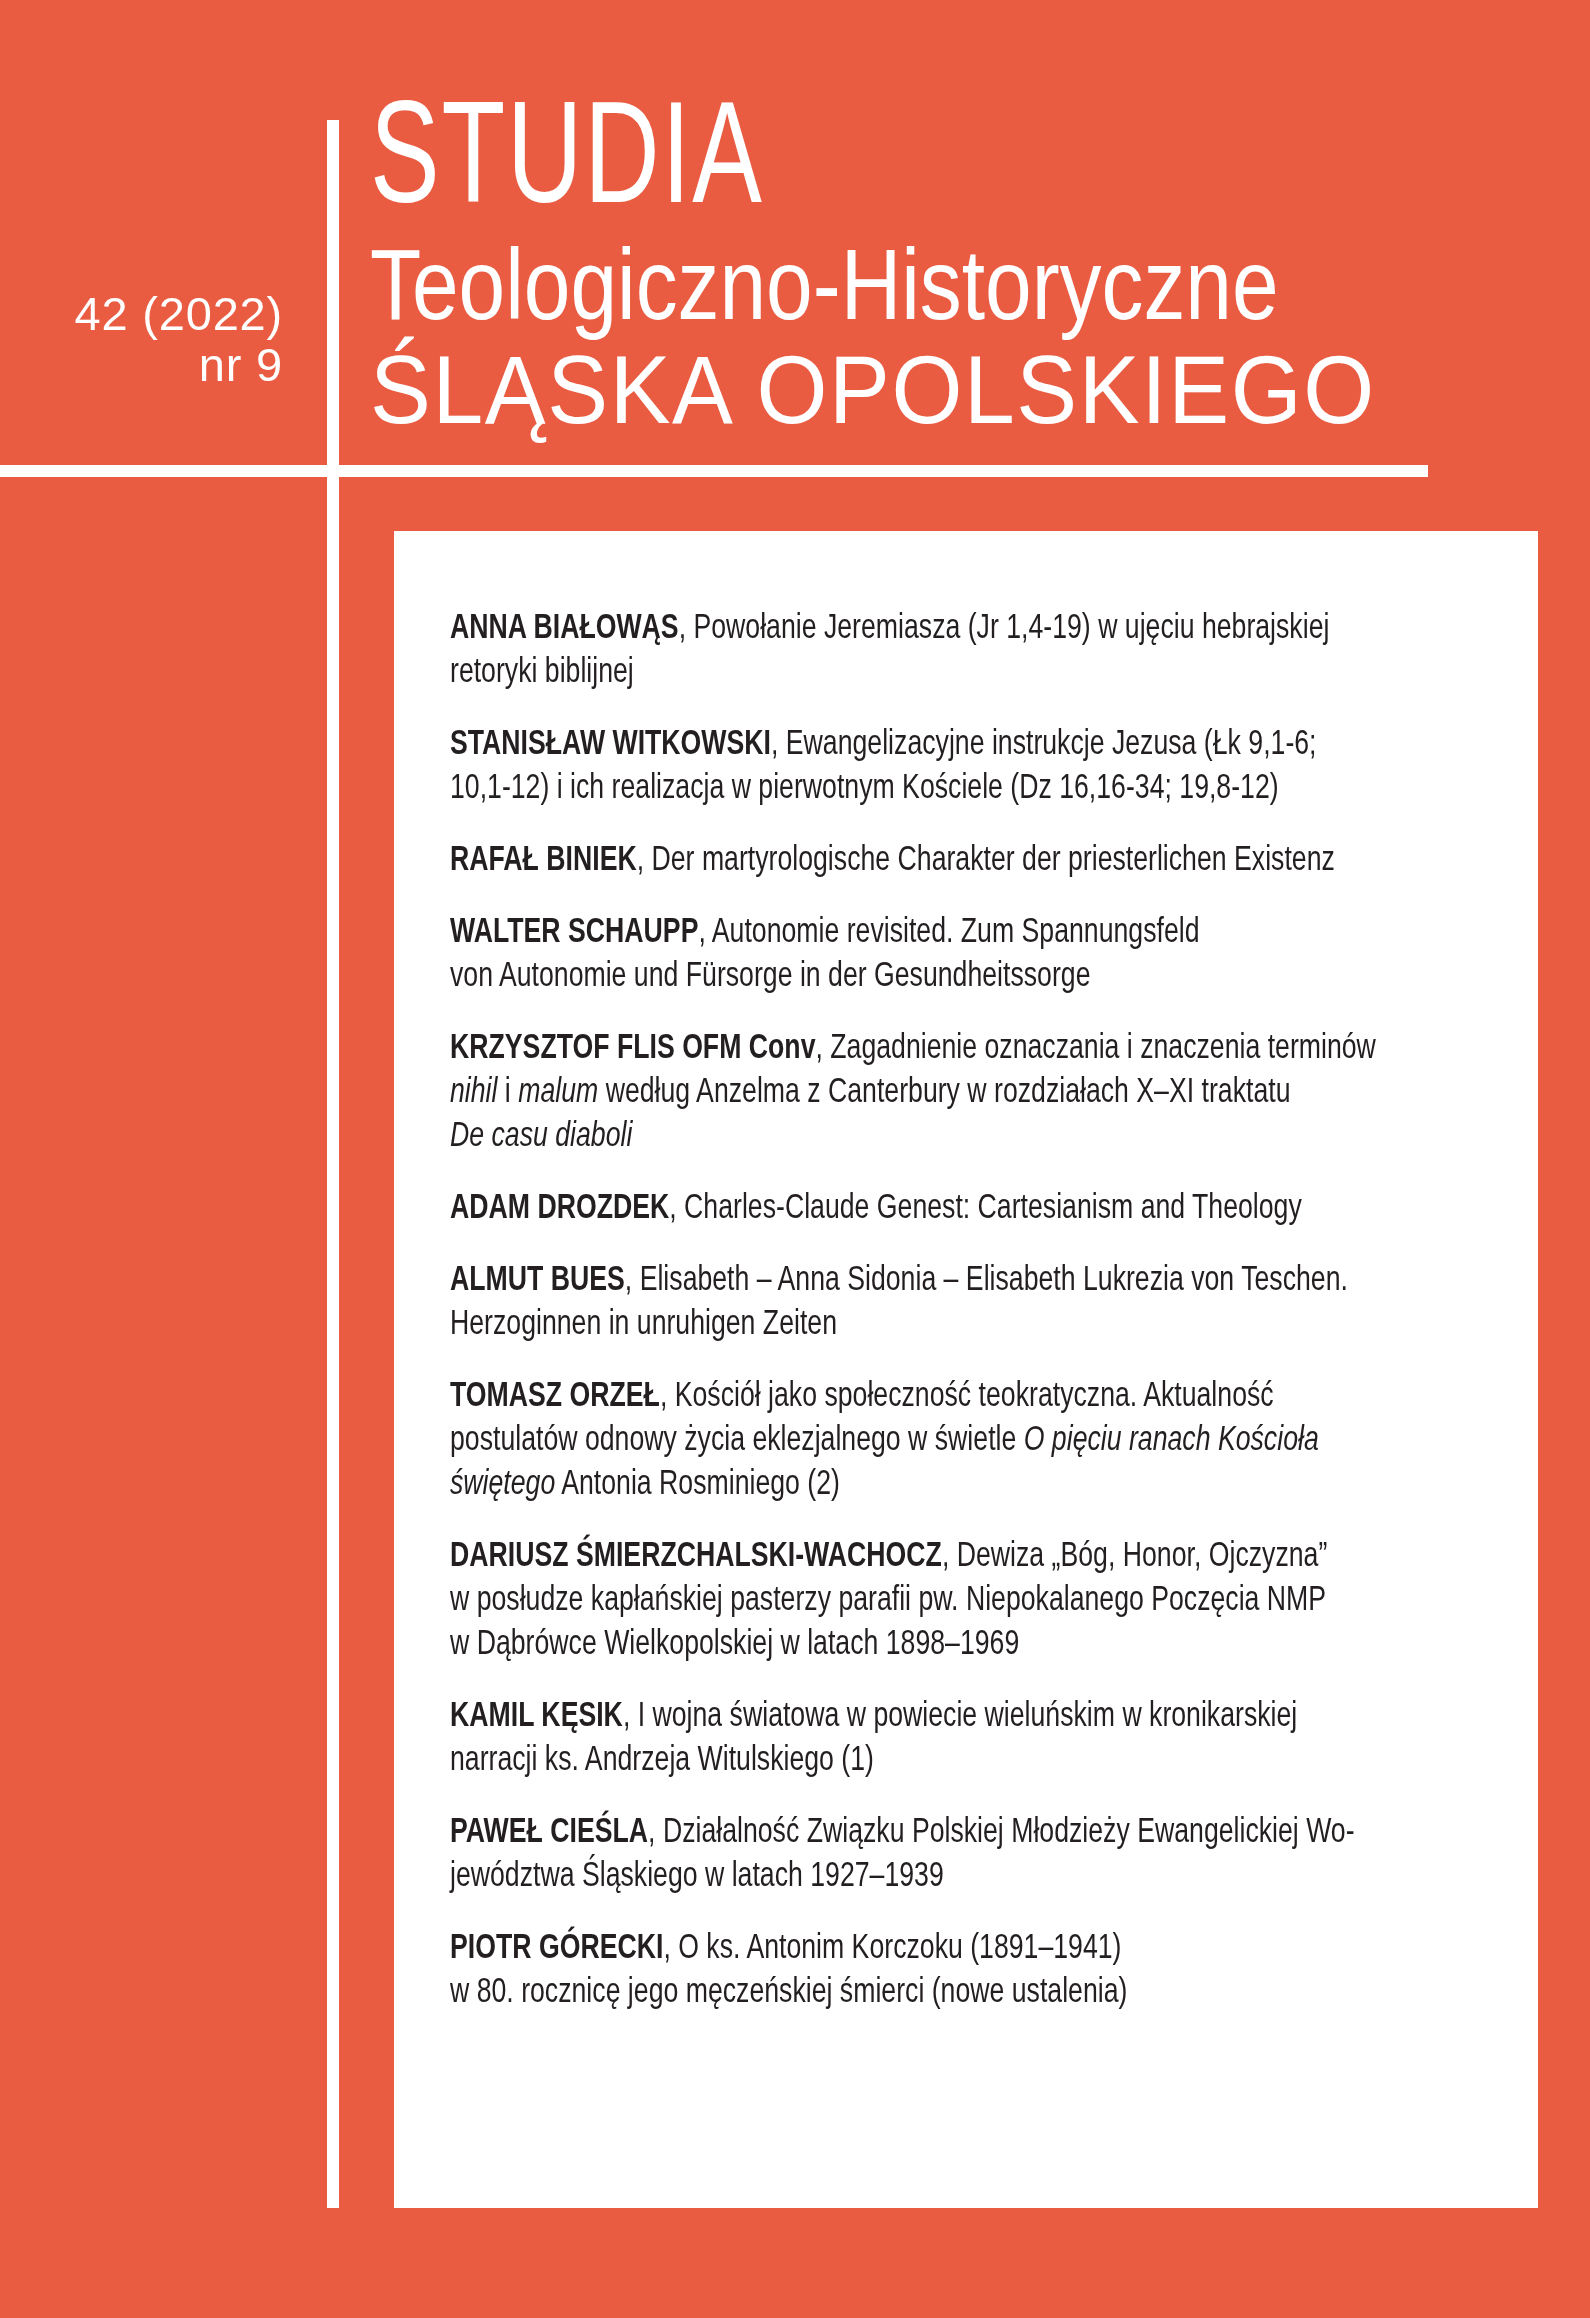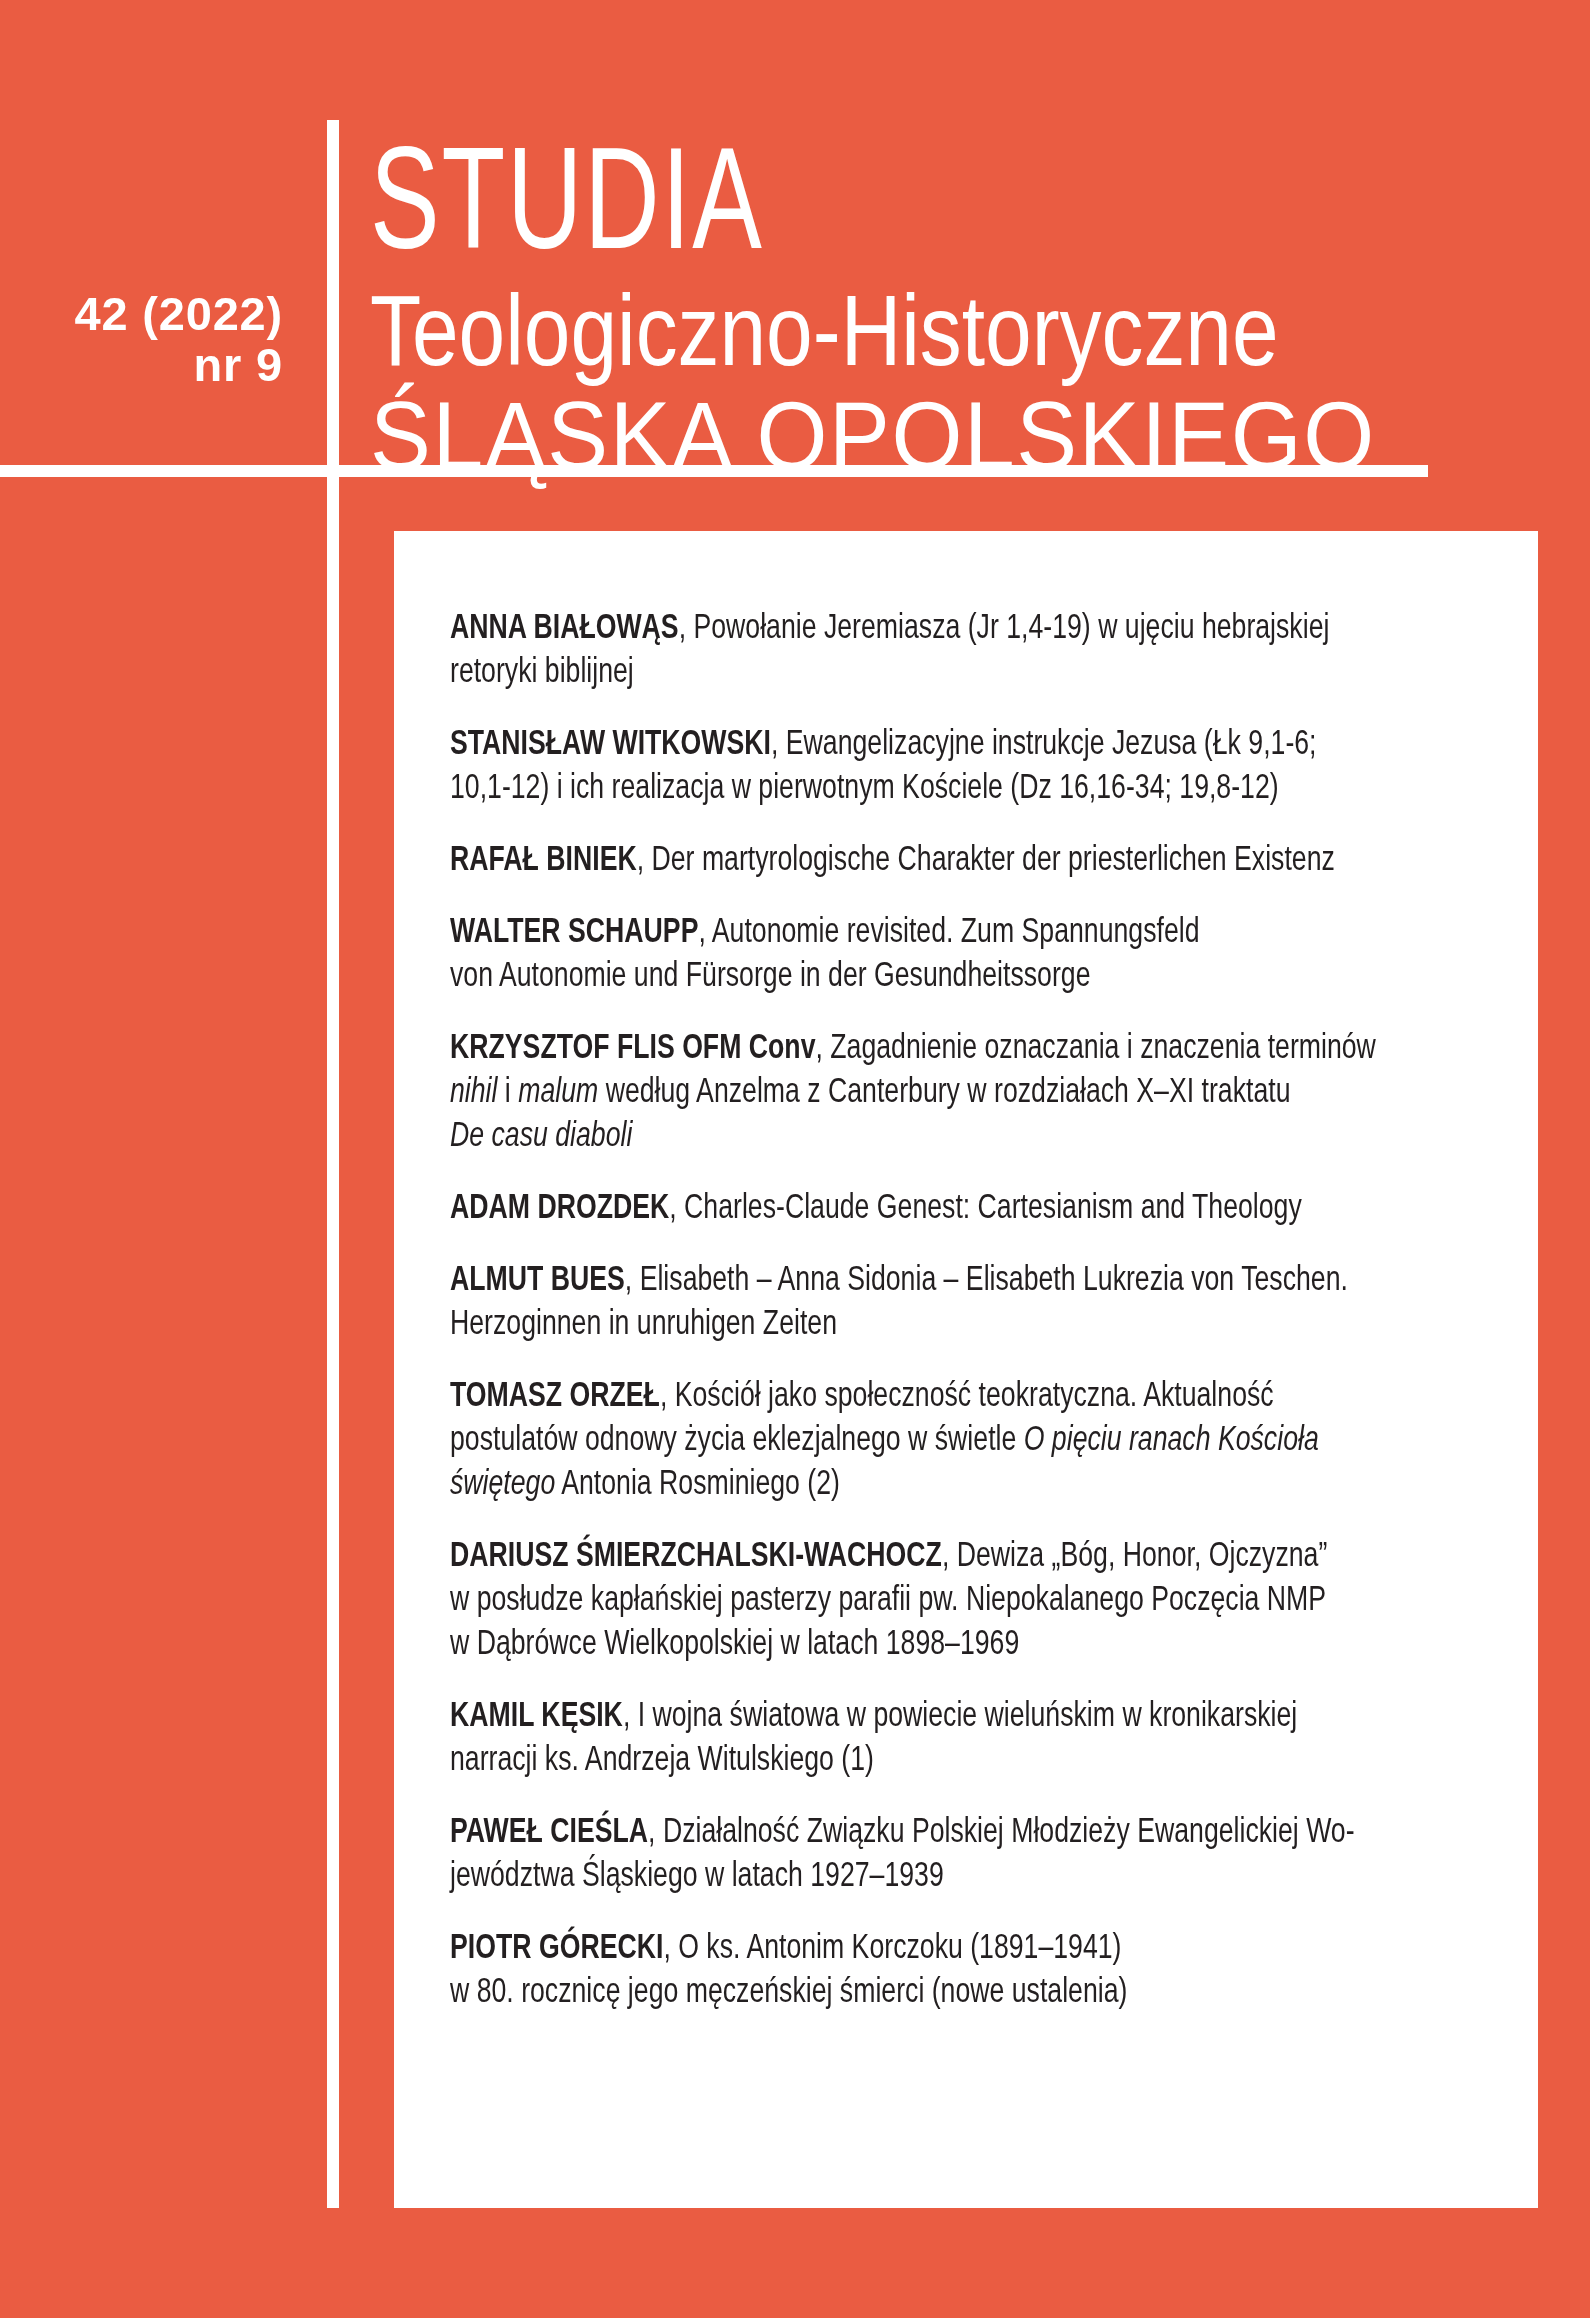--- a/index.html
+++ b/index.html
@@ -18,28 +18,28 @@
   }
   .divider-h {
     position: absolute; left: 0; top: 465px;
     width: 1428px; height: 12.4px; background: #fff;
   }
 
   
   .issue {
     position: absolute; left: 35px; top: 288px; width: 248px;
     text-align: right; color: #fff;
-    font-weight: 700; font-size: 47px; line-height: 51px;
+    font-weight: 400; font-size: 47px; line-height: 51px;
     letter-spacing: 0.8px;
   }
 
   
   .masthead {
     position: absolute; left: 370px; top: 79px;
-    color: #fff; font-weight: 200; margin-top: 46px;
+    color: #fff; font-weight: 200;
   }
   .m-line { transform-origin: 0 0; white-space: nowrap; }
   .m1 { font-size: 145px; line-height: 147px; letter-spacing: 2.5px; transform: scaleX(0.72); }
   .m2 { font-size: 101px; line-height: 106px; margin-top: 5px; transform: scaleX(0.83); }
   .m3 { font-size: 96px; line-height: 106px; letter-spacing: 1.7px; transform: scaleX(0.95); }
 
   
   .content {
     position: absolute; left: 394px; top: 531px;
     width: 1144px; height: 1677px;

